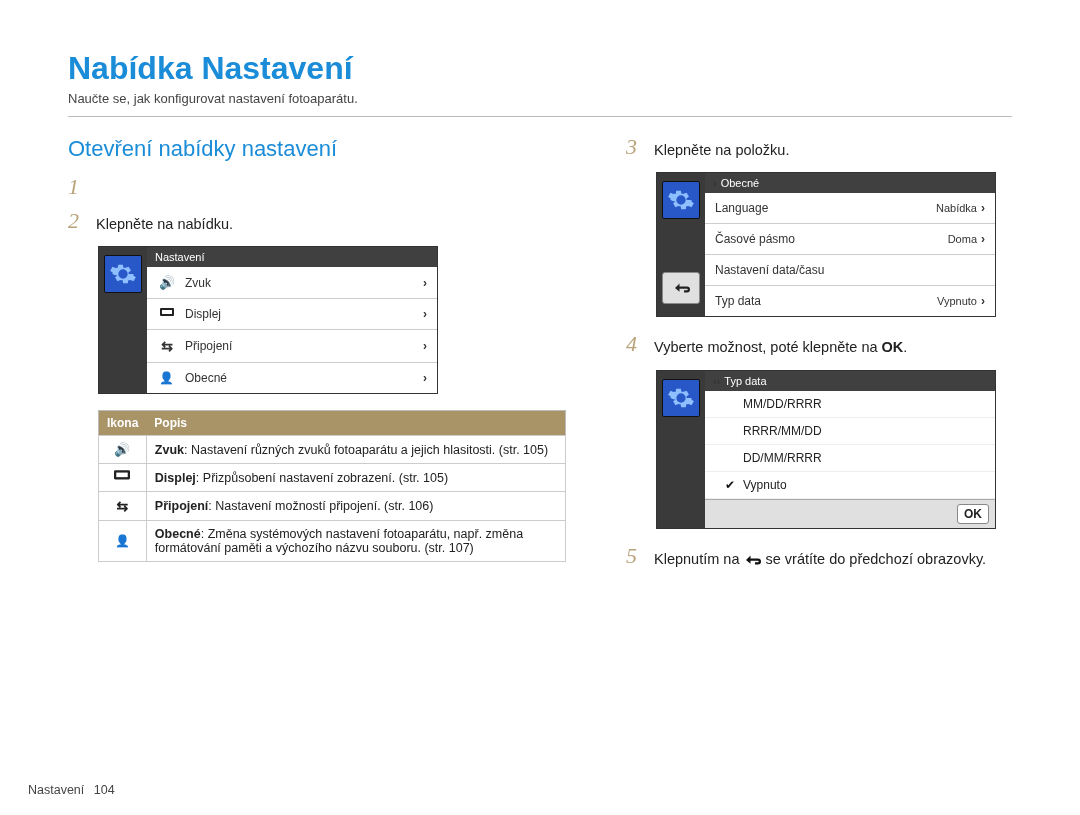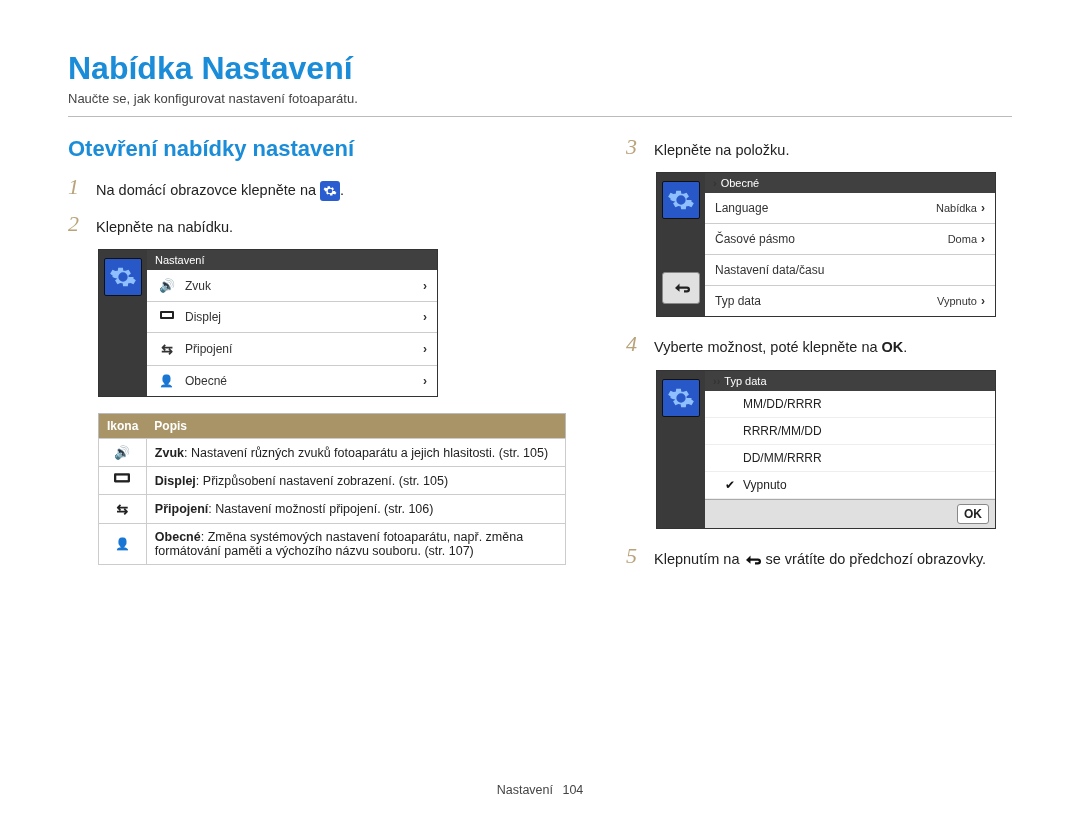--- a/index.html
+++ b/index.html
@@ -23,21 +23,21 @@
   .hr { position: absolute; left: 68px; right: 68px; top: 116px; border-top: 1px solid #bbb; }
   .columns {
     display: flex;
     gap: 60px;
     margin-top: 30px;
   }
   .col { flex: 1; }
   h2 {
     color: #1a8cd8;
     font-size: 22px;
-    font-weight: bold;
+    font-weight: normal;
     margin-bottom: 14px;
   }
   .step-line {
     display: flex;
     align-items: flex-start;
     gap: 12px;
     margin-bottom: 12px;
     font-size: 14.5px;
   }
   .step-num {
@@ -176,23 +176,24 @@
     padding: 6px 8px;
     vertical-align: middle;
   }
   .desc-table td.ic { text-align: center; width: 42px; }
   .desc-table b { font-weight: bold; }
 
   .footer {
     position: absolute;
     bottom: 18px;
     left: 0; right: 0;
-    text-align: center;
+    text-align: left;
     font-size: 12.5px;
     color: #444;
+    padding-left: 28px;
   }
   .footer .pn { margin-left: 6px; }
 
   
   .ic-sound::before { content: "🔊"; font-size: 13px;}
   .ic-connect::before { content: "⇆"; font-size: 14px; font-weight: bold;}
   .ic-general::before { content: "👤"; font-size: 12px;}
 </style>
 </head>
 <body>
@@ -201,28 +202,20 @@
 <div class="subtitle">Naučte se, jak konfigurovat nastavení fotoaparátu.</div>
 <div class="hr"></div>
 
 <div class="columns">
 
   <div class="col">
     <h2>Otevření nabídky nastavení</h2>
 
     <div class="step-line">
       <span class="step-num">1</span>
-      <span class="step-text">
-        <span>Na domácí obrazovce klepněte na</span>
-        <span class="gear-inline">
-          <svg viewBox="0 0 24 24">
-              <path d="M12 8a4 4 0 100 8 4 4 0 000-8zm9 4a7 7 0 01-.1 1.2l2.1 1.6-2 3.4-2.5-1a7 7 0 01-2 .1l-.4 2.6h-4l-.4-2.6a7 7 0 01-2-.1l-2.5 1-2-3.4 2.1-1.6A7 7 0 013 12a7 7 0 01.1-1.2L1 9.2l2-3.4 2.5 1a7 7 0 012-.1L7.9 4h4l.4 2.6a7 7 0 012 .1l2.5-1 2 3.4-2.1 1.6c.1.4.1.8.1 1.2z"></path>
-            </svg>
-        </span><span>.</span>
-      </span>
     </div>
 
     <div class="step-line">
       <span class="step-num">2</span>
       <span class="step-text">Klepněte na nabídku.</span>
     </div>
 
     <div class="screen">
       <div class="screen-inner">
         <div class="screen-side">

